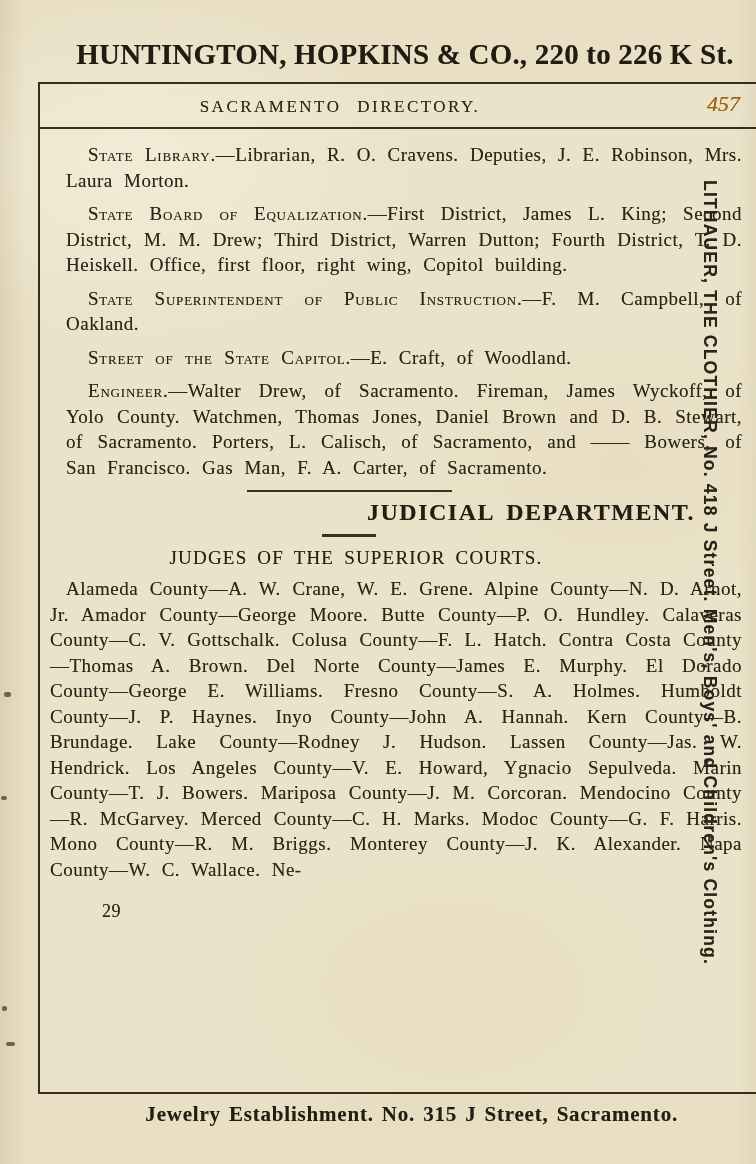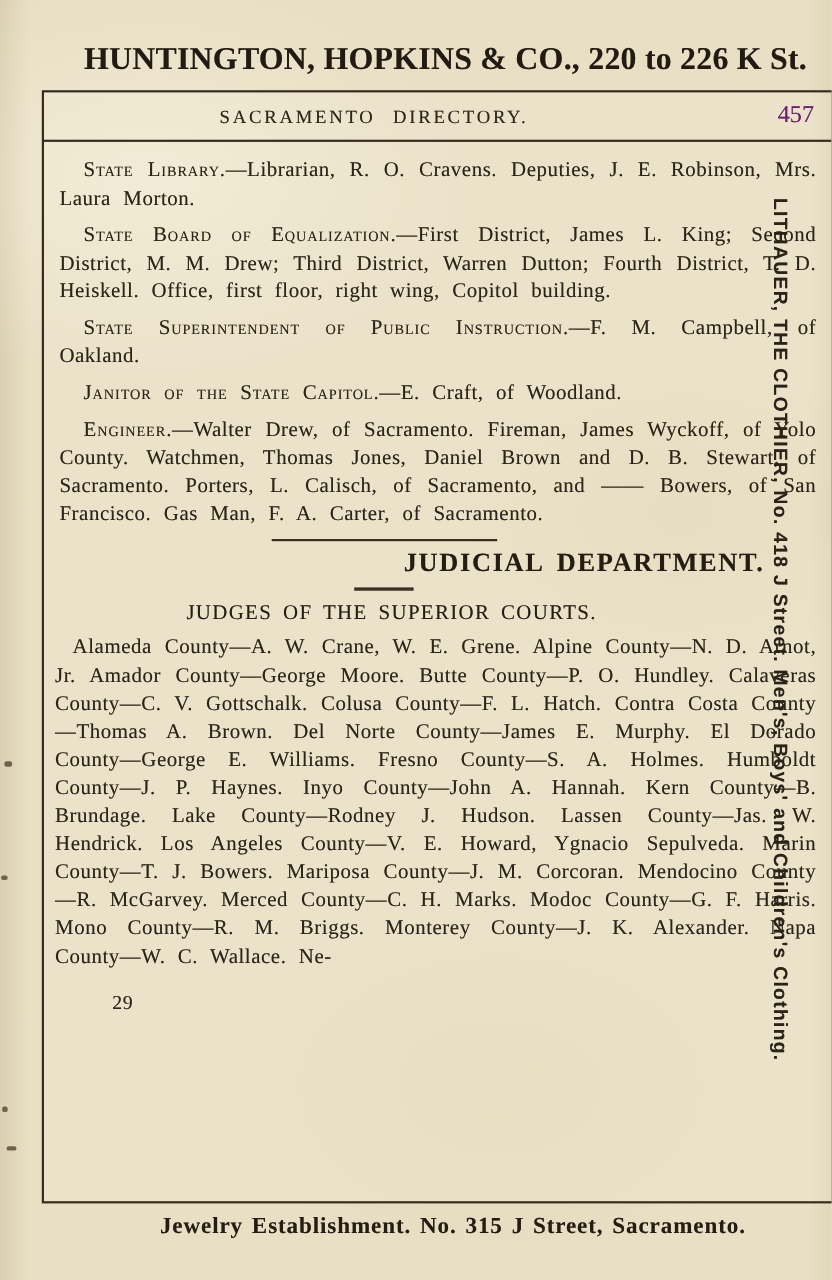--- a/index.html
+++ b/index.html
@@ -24,27 +24,27 @@
     position:absolute;left:38px;top:82px;width:720px;height:1012px;
     border:2px solid #362c1f;box-sizing:border-box;overflow:hidden;
     background:rgba(255,252,240,0.12);
   }
   .running-head{position:relative;height:43px;border-bottom:2px solid #362c1f;}
   .running-title{
     position:absolute;top:13px;left:0;width:100%;text-align:center;
     font-variant:small-caps;font-size:17px;letter-spacing:2.5px;word-spacing:9px;
     transform:translateX(-58px);color:#2e2619;
   }
-  .page-number{position:absolute;top:7px;right:16px;font-size:22px;color:#701a75;}
+  .page-number{position:absolute;top:7px;right:16px;font-size:22px;color:#a16207;font-style:italic;}
   .content{
     padding:13px 14px 0 10px;
     font-size:19px;line-height:25.5px;text-align:justify;
     letter-spacing:0.5px;word-spacing:6px;
   }
-  p.entry{margin:0 0 8px 4px;text-indent:22px;}
+  p.entry{margin:0 0 8px 16px;text-indent:22px;}
   .lead{font-variant:small-caps;letter-spacing:0.8px;}
   .divider-center{width:205px;height:2px;background:#3a2f21;margin:10px auto 8px;position:relative;left:-47px;}
   .section-title{
     text-align:right;font-size:24px;font-weight:bold;letter-spacing:1.5px;word-spacing:5px;
     margin:0;position:relative;left:-47px;color:#241d12;
   }
   .divider-short{width:54px;height:3px;background:#3a2f21;margin:8px auto;position:relative;left:-47px;}
   .subsection-title{
     text-align:center;font-size:19px;font-weight:normal;letter-spacing:1.2px;word-spacing:4px;
     margin:0 0 6px 0;position:relative;left:-40px;color:#241d12;
@@ -79,21 +79,21 @@
   </div>
   <div class="content">
     <div>
   <p class="entry"><span class="lead">State Library</span><span class="rest">.—Librarian, R. O. Cravens. Deputies, J. E. Robinson, Mrs. Laura Morton.</span></p>
 
   <p class="entry"><span class="lead">State Board of Equalization</span><span class="rest">.—First District, James L. King; Second District, M. M. Drew; Third District, Warren Dutton; Fourth District, T. D. Heiskell. Office, first floor, right wing, Copitol building.</span></p>
 
   <p class="entry"><span class="lead">State Superintendent of Public Instruction</span><span class="rest">.—F. M. Campbell, of Oakland.</span></p>
 
 
-  <p class="entry"><span class="lead">Janitor of the State Capitol</span><span class="rest">.—E. Craft, of Woodland.</span></p>
+  <p class="entry"><span class="lead">Street of the State Capitol</span><span class="rest">.—E. Craft, of Woodland.</span></p>
 
   <p class="entry"><span class="lead">Engineer</span><span class="rest">.—Walter Drew, of Sacramento. Fireman, James Wyckoff, of Yolo County. Watchmen, Thomas Jones, Daniel Brown and D. B. Stewart, of Sacramento. Porters, L. Calisch, of Sacramento, and —— Bowers, of San Francisco. Gas Man, F. A. Carter, of Sacramento.</span></p>
 </div>
     <div class="divider-center"></div>
     <h1 class="section-title">JUDICIAL DEPARTMENT.</h1>
     <div class="divider-short"></div>
     <h2 class="subsection-title">JUDGES OF THE SUPERIOR COURTS.</h2>
     <p class="judges">Alameda County—A. W. Crane, W. E. Grene.  Alpine County—N. D. Arnot, Jr.  Amador County—George Moore.  Butte County—P. O. Hundley.  Calaveras County—C. V. Gottschalk.  Colusa County—F. L. Hatch.  Contra Costa County—Thomas A. Brown.  Del Norte County—James E. Murphy.  El Dorado County—George E. Williams.  Fresno County—S. A. Holmes.  Humboldt County—J. P. Haynes.  Inyo County—John A. Hannah.  Kern County—B. Brundage.  Lake County—Rodney J. Hudson.  Lassen County—Jas. W. Hendrick.  Los Angeles County—V. E. Howard, Ygnacio Sepulveda.  Marin County—T. J. Bowers.  Mariposa County—J. M. Corcoran.  Mendocino County—R. McGarvey.  Merced County—C. H. Marks.  Modoc County—G. F. Harris.  Mono County—R. M. Briggs.  Monterey County—J. K. Alexander.  Napa County—W. C. Wallace.  Ne-</p>
     <div class="signature">29</div>
   </div>

